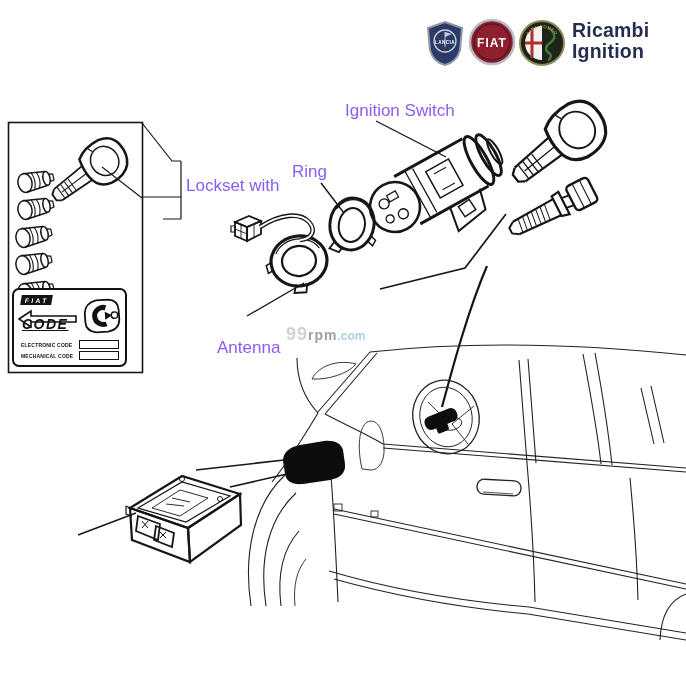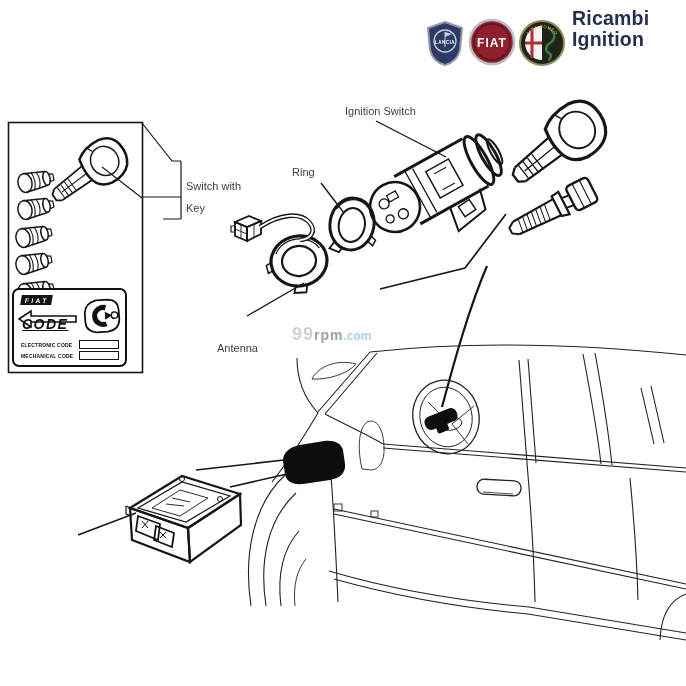--- a/index.html
+++ b/index.html
@@ -1,26 +1,26 @@
 <!DOCTYPE html>
 <html><head>
 <meta charset="utf-8">
 <style>
   html,body{margin:0;padding:0;background:#fff;}
   .stage{position:relative;width:686px;height:686px;background:#fff;overflow:hidden;
          font-family:"Liberation Sans",sans-serif;}
   .stage svg.art{position:absolute;left:0;top:0;}
   
-  .lbl{position:absolute;color:#404040;font-size:11px;line-height:22px;white-space:nowrap;}
+  .lbl{position:absolute;color:#8b5cf6;font-size:17px;line-height:22px;white-space:nowrap;}
   
   .brand-logo{position:absolute;}
-  .brand-text{position:absolute;left:572px;top:8px;color:#262e4e;font-weight:bold;
+  .brand-text{position:absolute;left:572px;top:20px;color:#262e4e;font-weight:bold;
               font-size:19.5px;line-height:21px;letter-spacing:0.2px;}
   
-  .watermark{position:absolute;left:292px;top:324px;display:flex;align-items:baseline;
+  .watermark{position:absolute;left:286px;top:324px;display:flex;align-items:baseline;
              font-weight:bold;}
   .wm1{font-size:18px;color:#ccd5cc;letter-spacing:1px;}
   .wm2{font-size:14px;color:#9aa3a3;letter-spacing:1px;}
   .wm3{font-size:12px;color:#a9cfe4;}
   
   .code-card{position:absolute;left:12px;top:288px;width:111px;height:75px;
              border:2px solid #111;border-radius:7px;background:#fff;}
   .fiat-chip{position:absolute;left:7px;top:5px;background:#141414;color:#fff;
              font-weight:bold;font-size:6.5px;letter-spacing:2.5px;
              padding:2px 3px 1px 4px;transform:skewX(-10deg);}
@@ -224,22 +224,21 @@
   </svg>
 
   <div class="brand-text">
     <div>Ricambi</div>
     <div>Ignition</div>
   </div>
 
   <div class="lbl" style="left:345px;top:100px;">Ignition Switch</div>
   <div class="lbl" style="left:292px;top:161px;">Ring</div>
   <div class="lbl" style="left:186px;top:175px;">
-    <div>Switch with</div>
-    <div>Key</div>
+    <div>Lockset with</div>
   </div>
   <div class="lbl" style="left:217px;top:317px;margin-top:20px;">Antenna</div>
 
   <div class="watermark">
     <span class="wm1">99</span>
     <span class="wm2">rpm</span>
     <span class="wm3">.com</span>
   </div>
 
   <div class="code-card">

